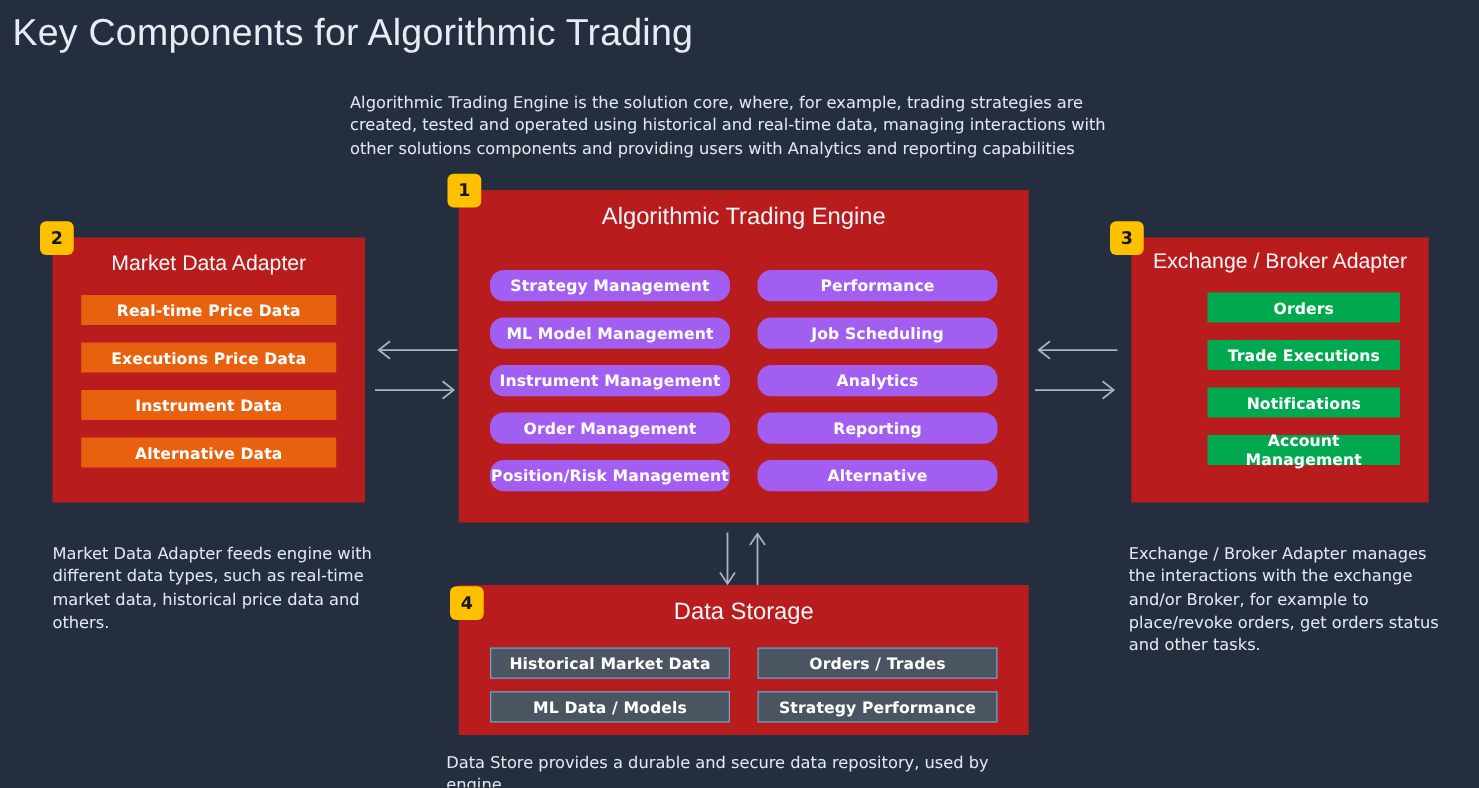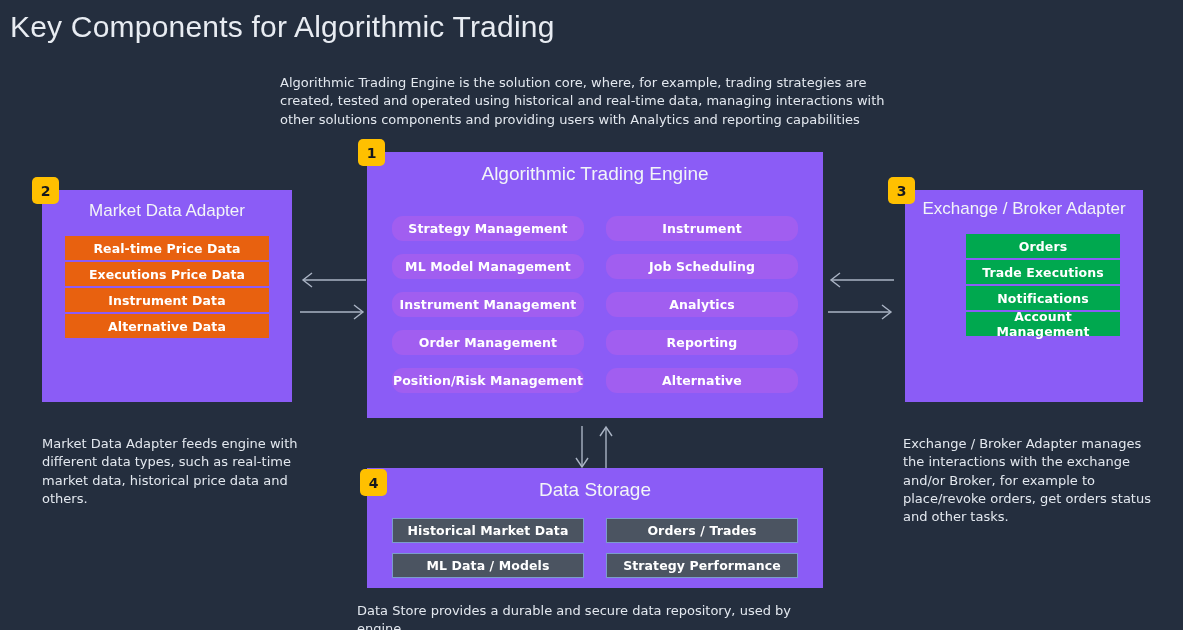--- a/index.html
+++ b/index.html
@@ -35,21 +35,21 @@
     font-family: "DejaVu Sans", sans-serif;
   }
   .desc-engine  { left: 280px; top: 74px;  width: 608px; }
   .desc-left    { left: 42px;  top: 435px; width: 268px; }
   .desc-right   { left: 903px; top: 435px; width: 262px; }
   .desc-bottom  { left: 357px; top: 602px; width: 480px; text-align: left; }
 
   
   .panel {
     position: absolute;
-    background: #8b5cf6;
+    background: #b91c1c;
   }
   .panel-title {
     text-align: center;
     color: #f2f5f8;
     font-weight: 400;
     font-family: "Liberation Sans", sans-serif;
   }
 
   #panel-engine  { left: 367px; top: 152px; width: 456px; height: 266px; }
   #panel-engine .panel-title { font-size: 19px; margin-top: 11px; }
@@ -112,21 +112,21 @@
   }
   .engine-grid .chip { height: 25px; border-radius: 11px; }
 
   
   .list-col {
     position: absolute;
     left: 23px; top: 46px;
     width: 204px;
     display: flex;
     flex-direction: column;
-    gap: 2px;
+    gap: 14px;
   }
   #panel-exchange .list-col { left: 25px; top: 44px; width: 190px; }
   .list-col .chip { height: 24px; }
 
   
   .storage-grid {
     position: absolute;
     left: 25px; top: 50px;
     width: 406px;
     display: grid;
@@ -150,21 +150,21 @@
 
   <div class="page-title">Key Components for Algorithmic Trading</div>
 
   <div class="desc desc-engine">Algorithmic Trading Engine is the solution core, where, for example, trading strategies are created, tested and operated using historical and real-time data, managing interactions with other solutions components and providing users with Analytics and reporting capabilities</div>
 
   <div class="badge" id="badge-1">1</div>
   <div class="panel" id="panel-engine">
     <div class="panel-title">Algorithmic Trading Engine</div>
     <div class="engine-grid">
       <div class="chip chip-purple">Strategy Management</div>
-      <div class="chip chip-purple">Instrument</div>
+      <div class="chip chip-purple">Performance</div>
       <div class="chip chip-purple">ML Model Management</div>
       <div class="chip chip-purple">Job Scheduling</div>
       <div class="chip chip-purple">Instrument Management</div>
       <div class="chip chip-purple">Analytics</div>
       <div class="chip chip-purple">Order Management</div>
       <div class="chip chip-purple">Reporting</div>
       <div class="chip chip-purple">Position/Risk Management</div>
       <div class="chip chip-purple">Alternative</div>
     </div>
   </div>

